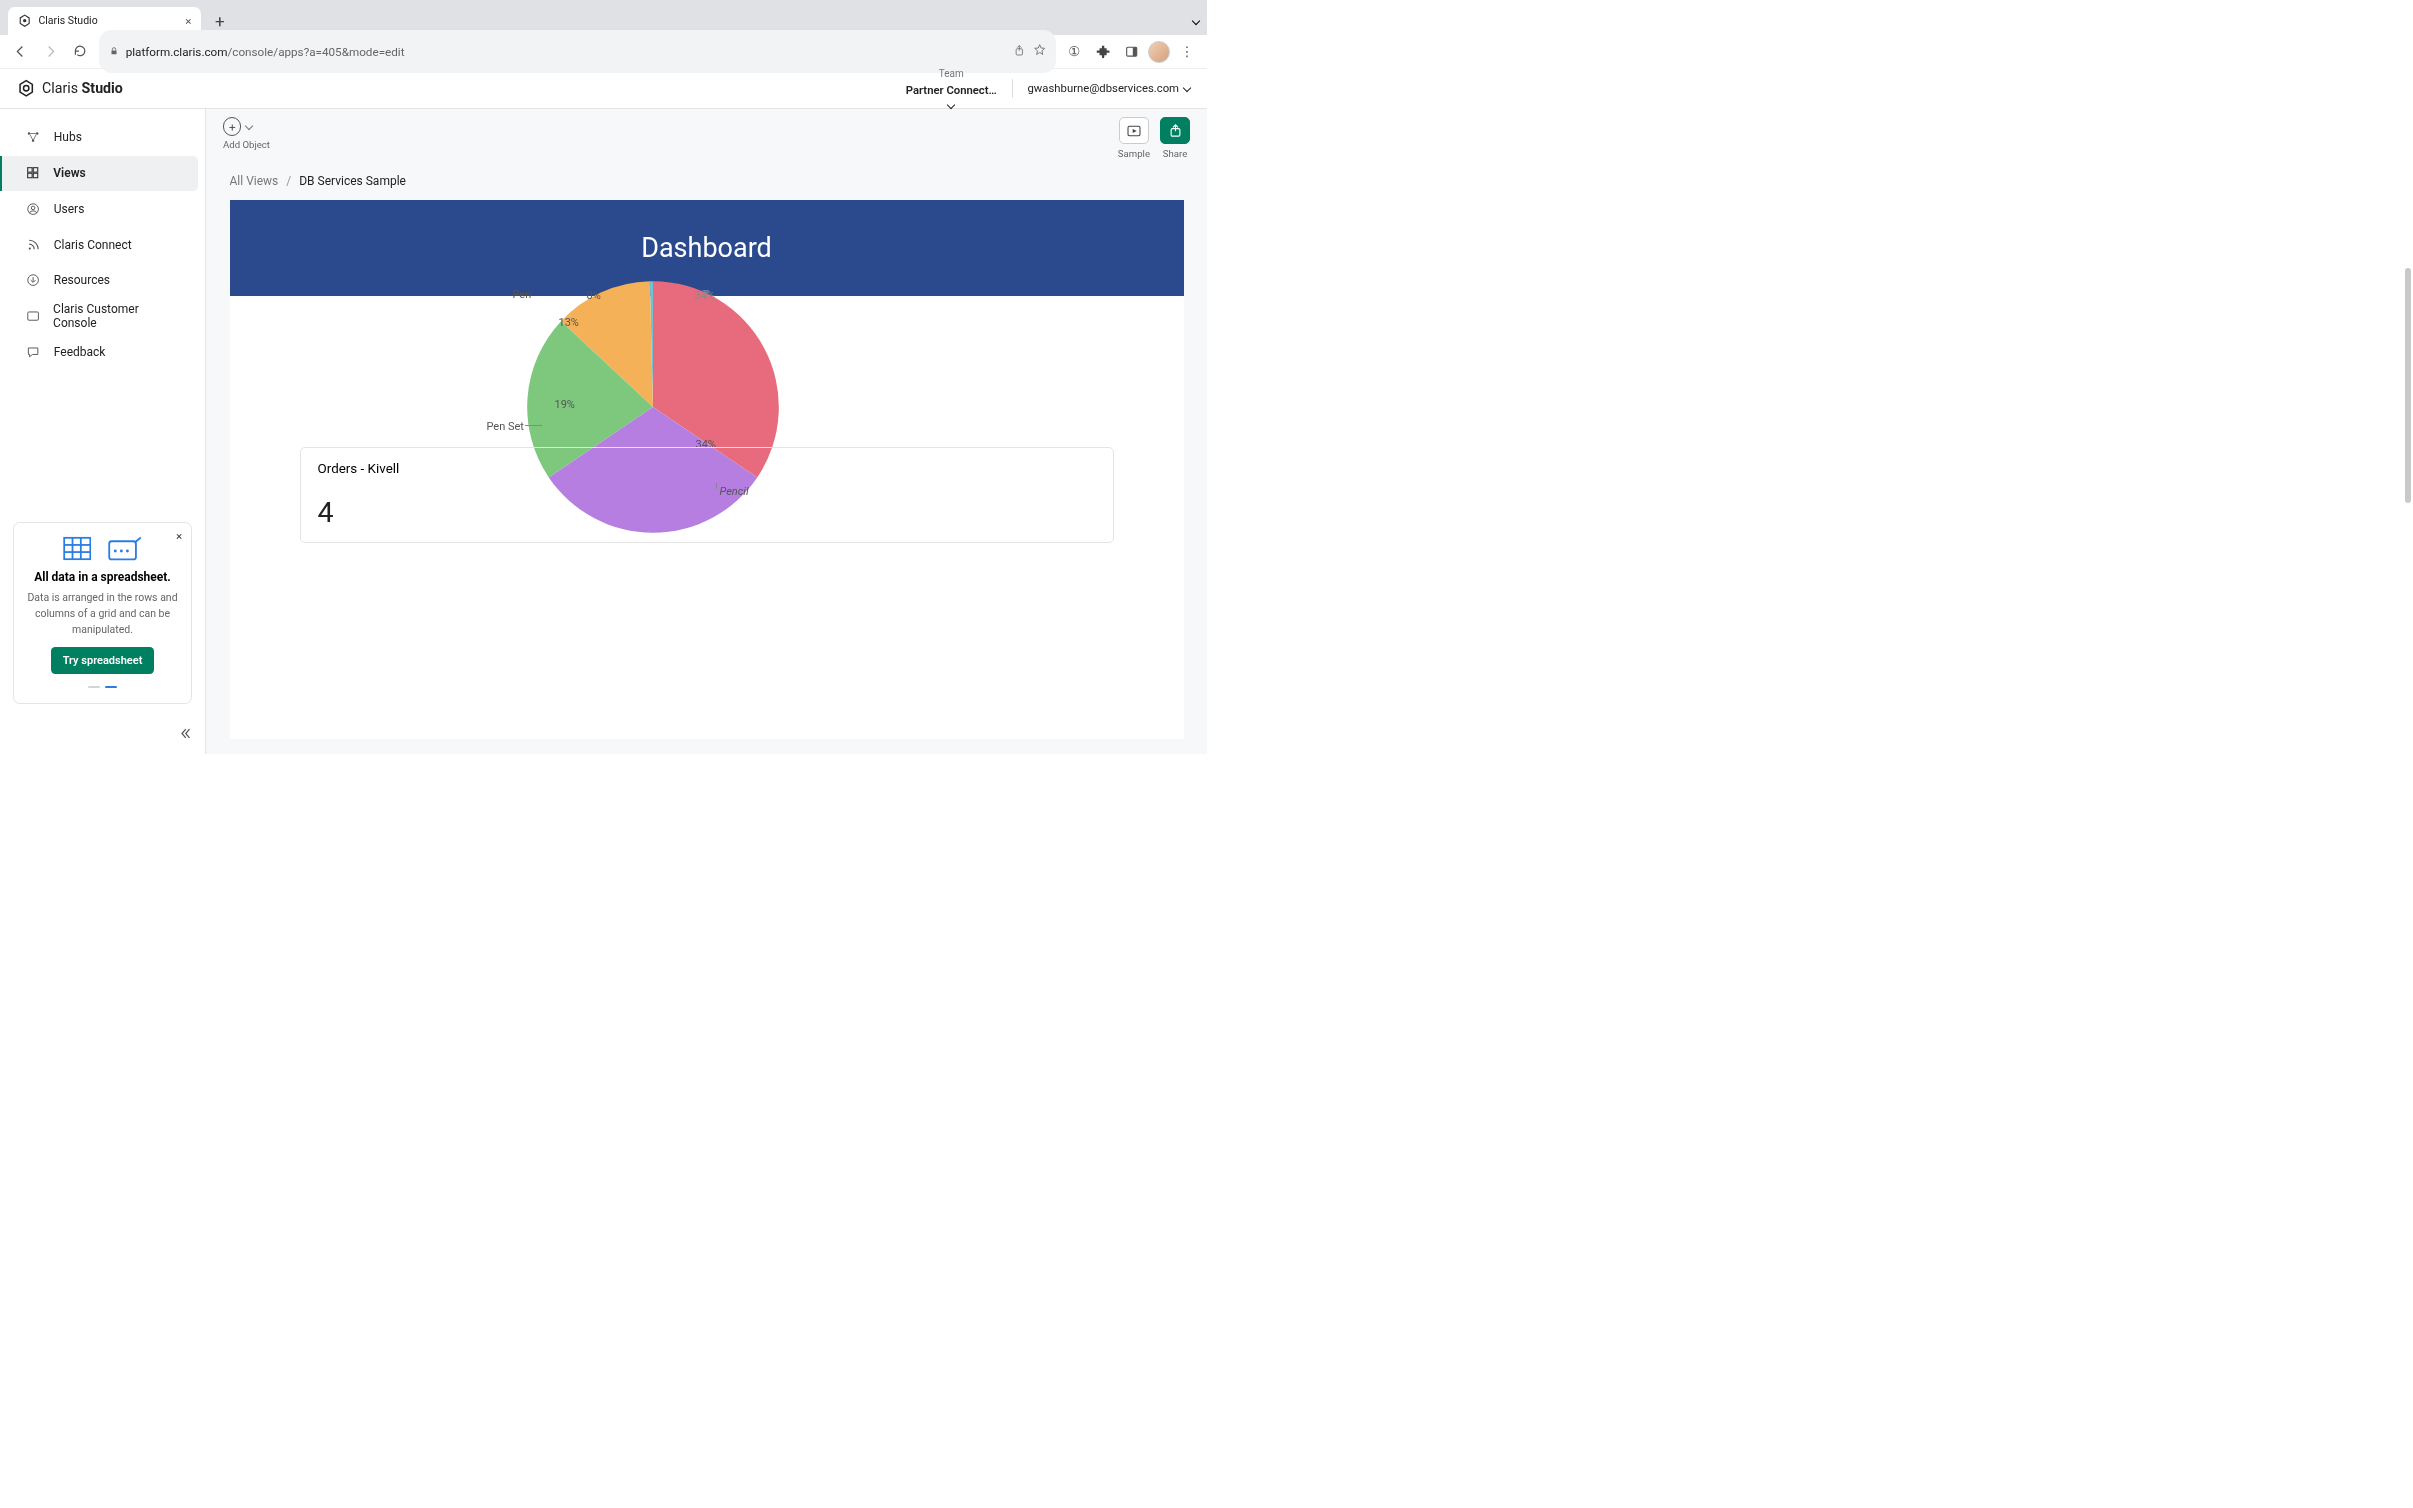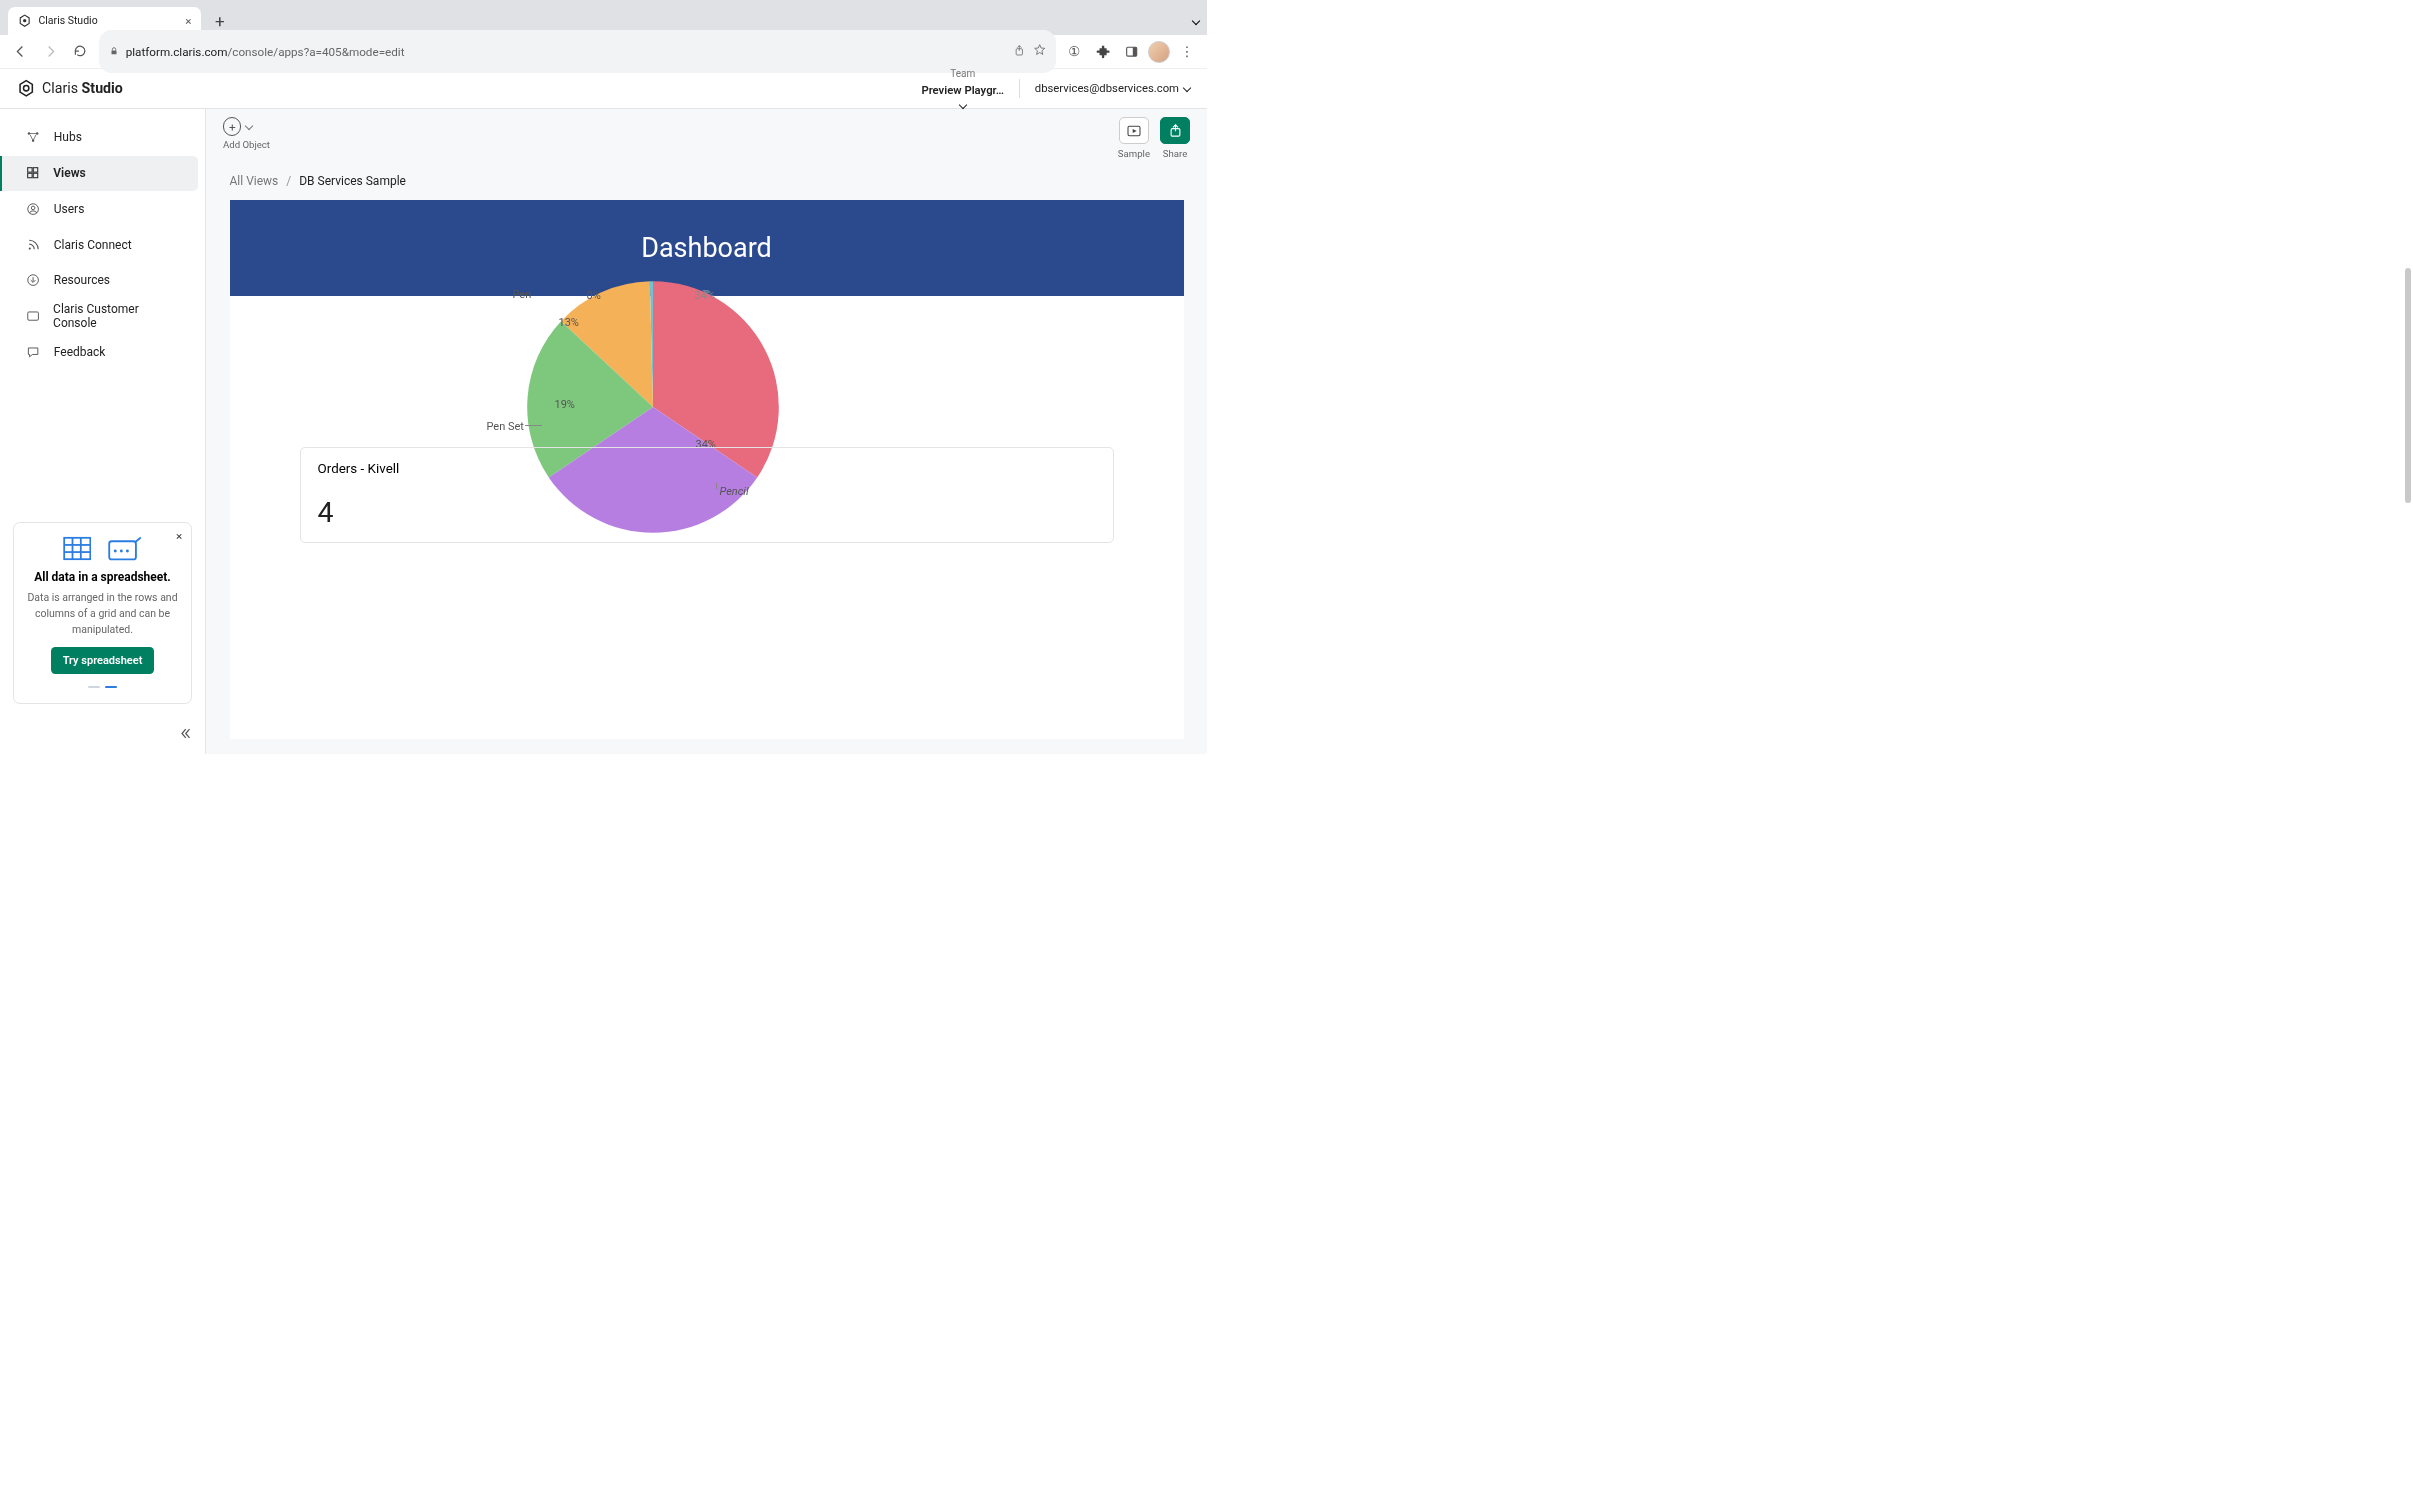--- a/index.html
+++ b/index.html
@@ -171,26 +171,26 @@
       <svg width="18.4" height="18.4" viewBox="0 0 24 24">
           <path d="M12 2 L20 7 L20 17 L12 22 L4 17 L4 7 Z" fill="none" stroke="#222" stroke-width="2"></path>
           <circle cx="12" cy="12" r="3.5" fill="none" stroke="#222" stroke-width="2"></circle>
         </svg>
     </span>
     <span class="logo-text"><span>Claris </span><span class="bold">Studio</span></span>
   </div>
   <div class="header-right">
     <div class="team-sel">
       <span class="team-label">Team</span>
-      <span class="team-name">Preview Playgr…</span>
+      <span class="team-name">Partner Connect…</span>
       <span class="chev down"></span>
     </div>
     <div class="vbar"></div>
     <div class="user-dd">
-      <span>dbservices@dbservices.com</span>
+      <span>gwashburne@dbservices.com</span>
       <span class="chev down"></span>
     </div>
   </div>
 </div>
 
 <div class="app-body">
 
   <div class="sidebar">
     <div class="side-item">
       <span class="s-icon">

